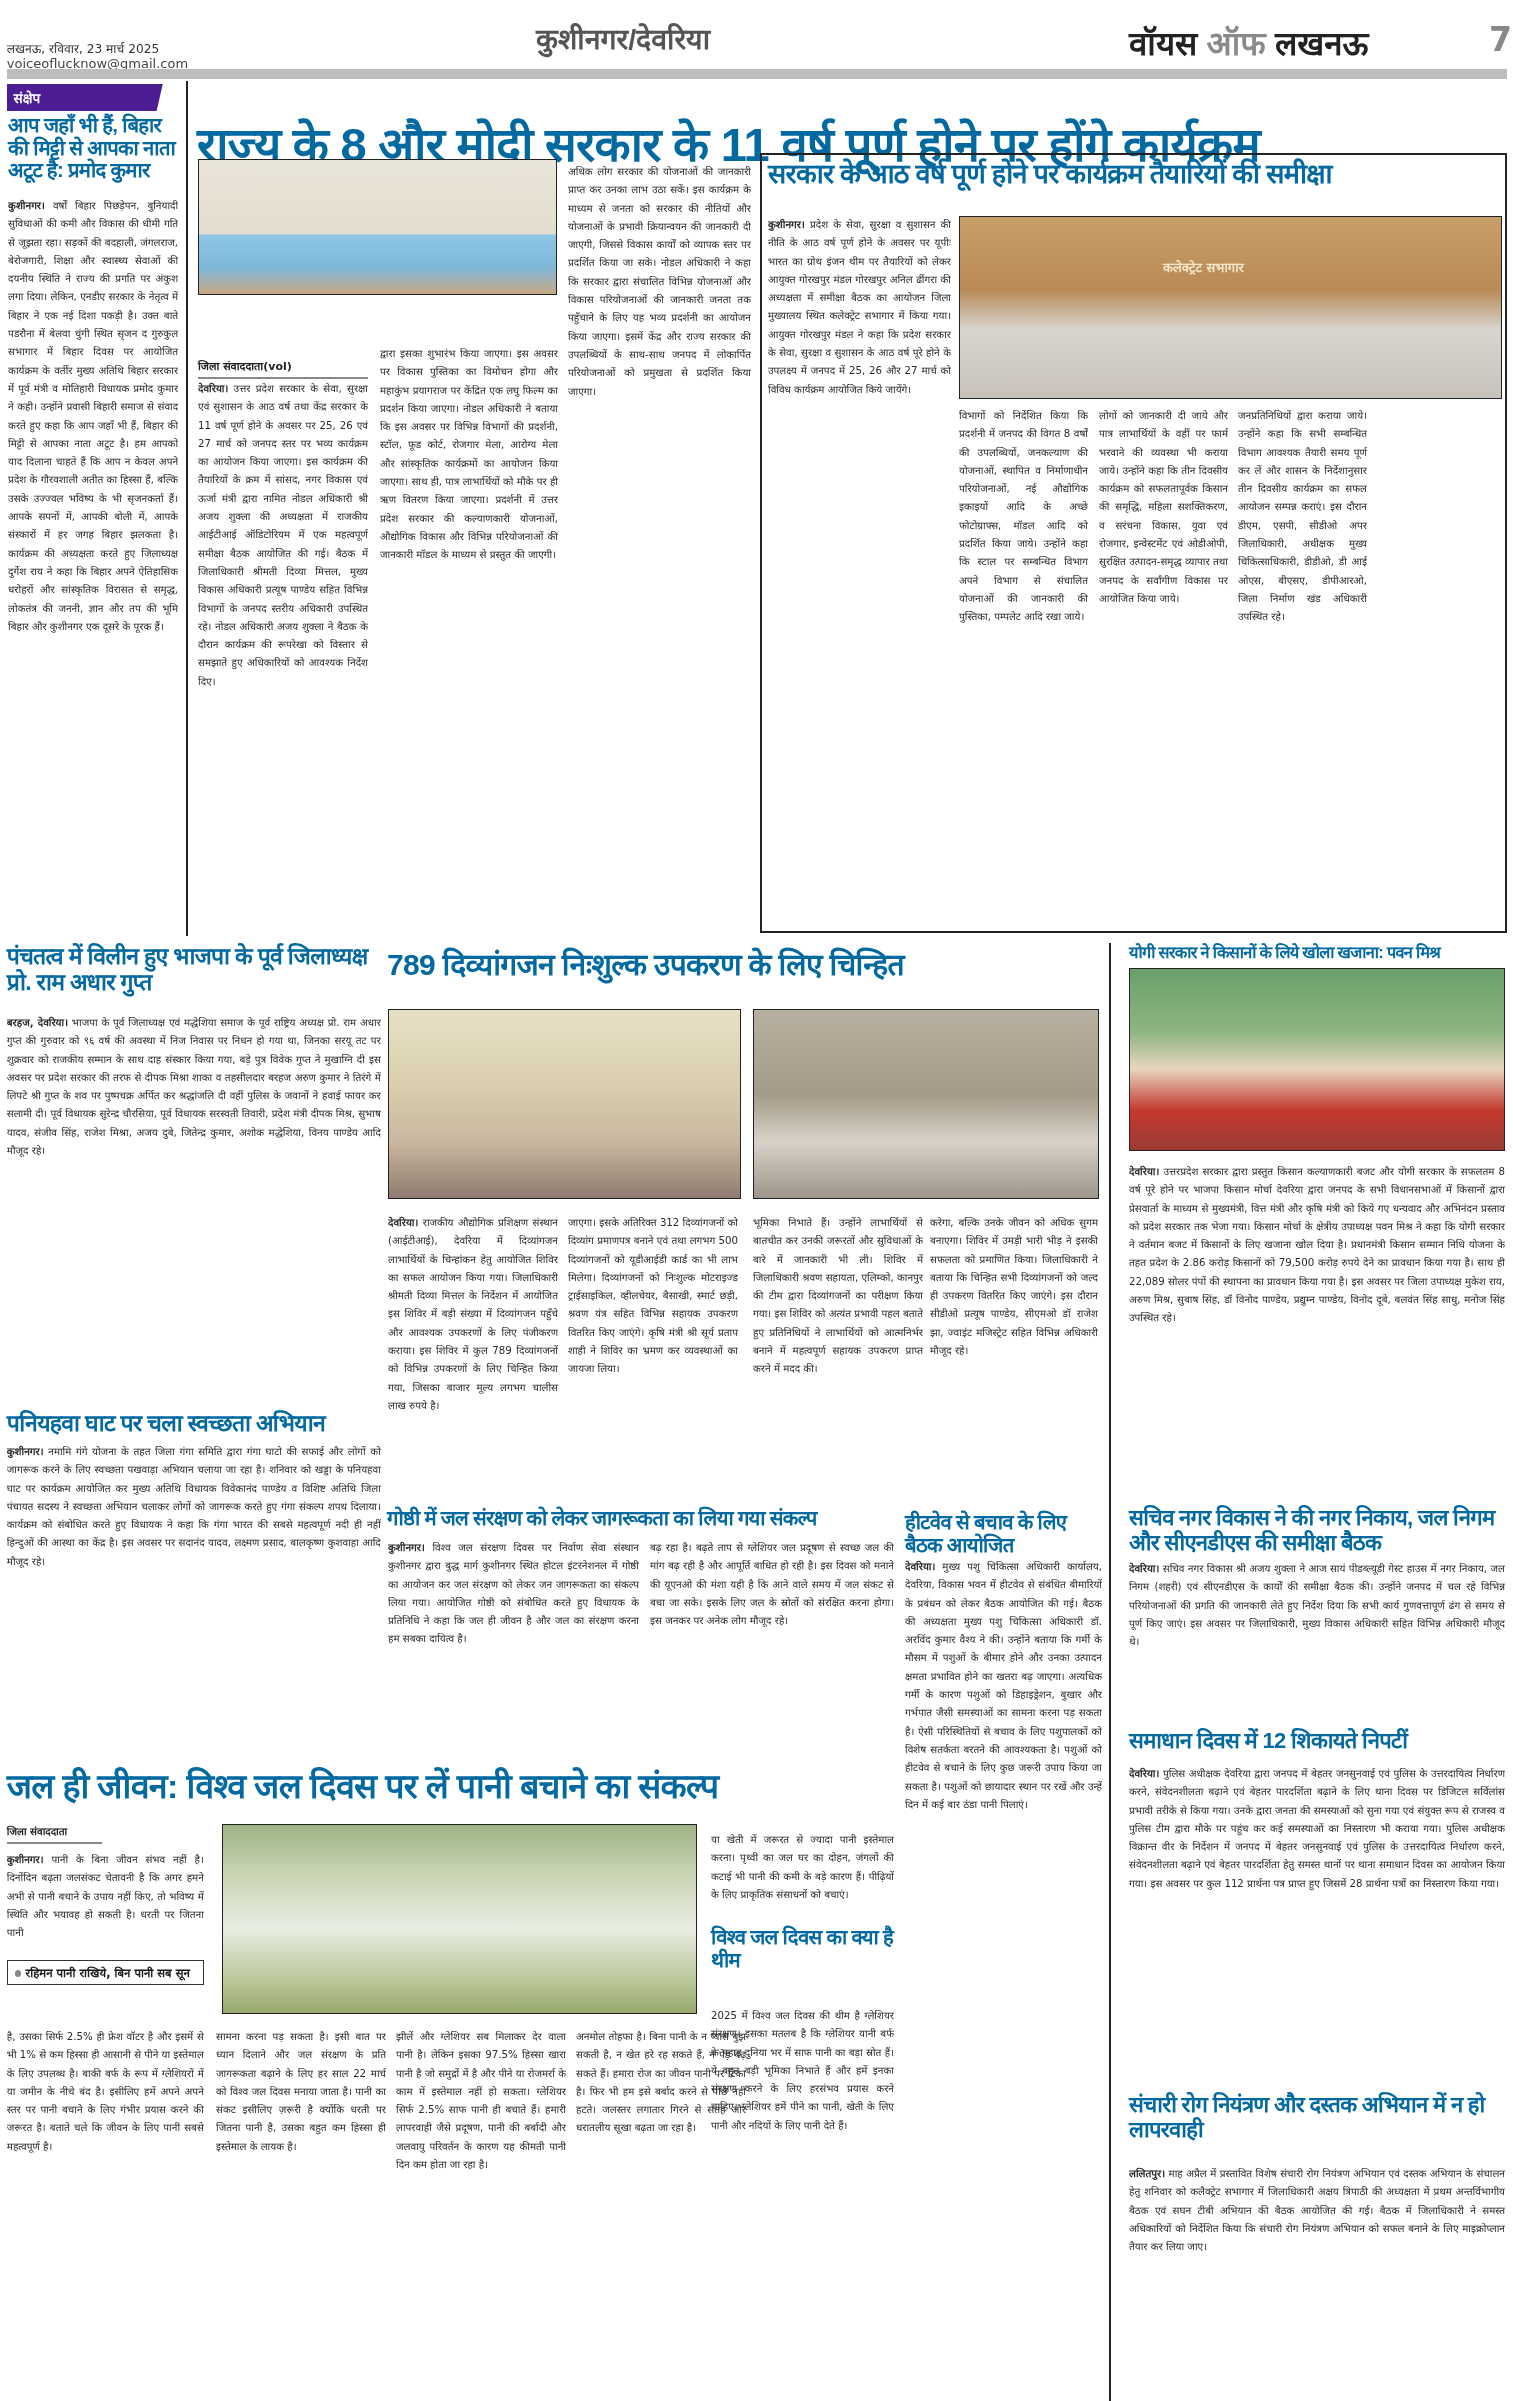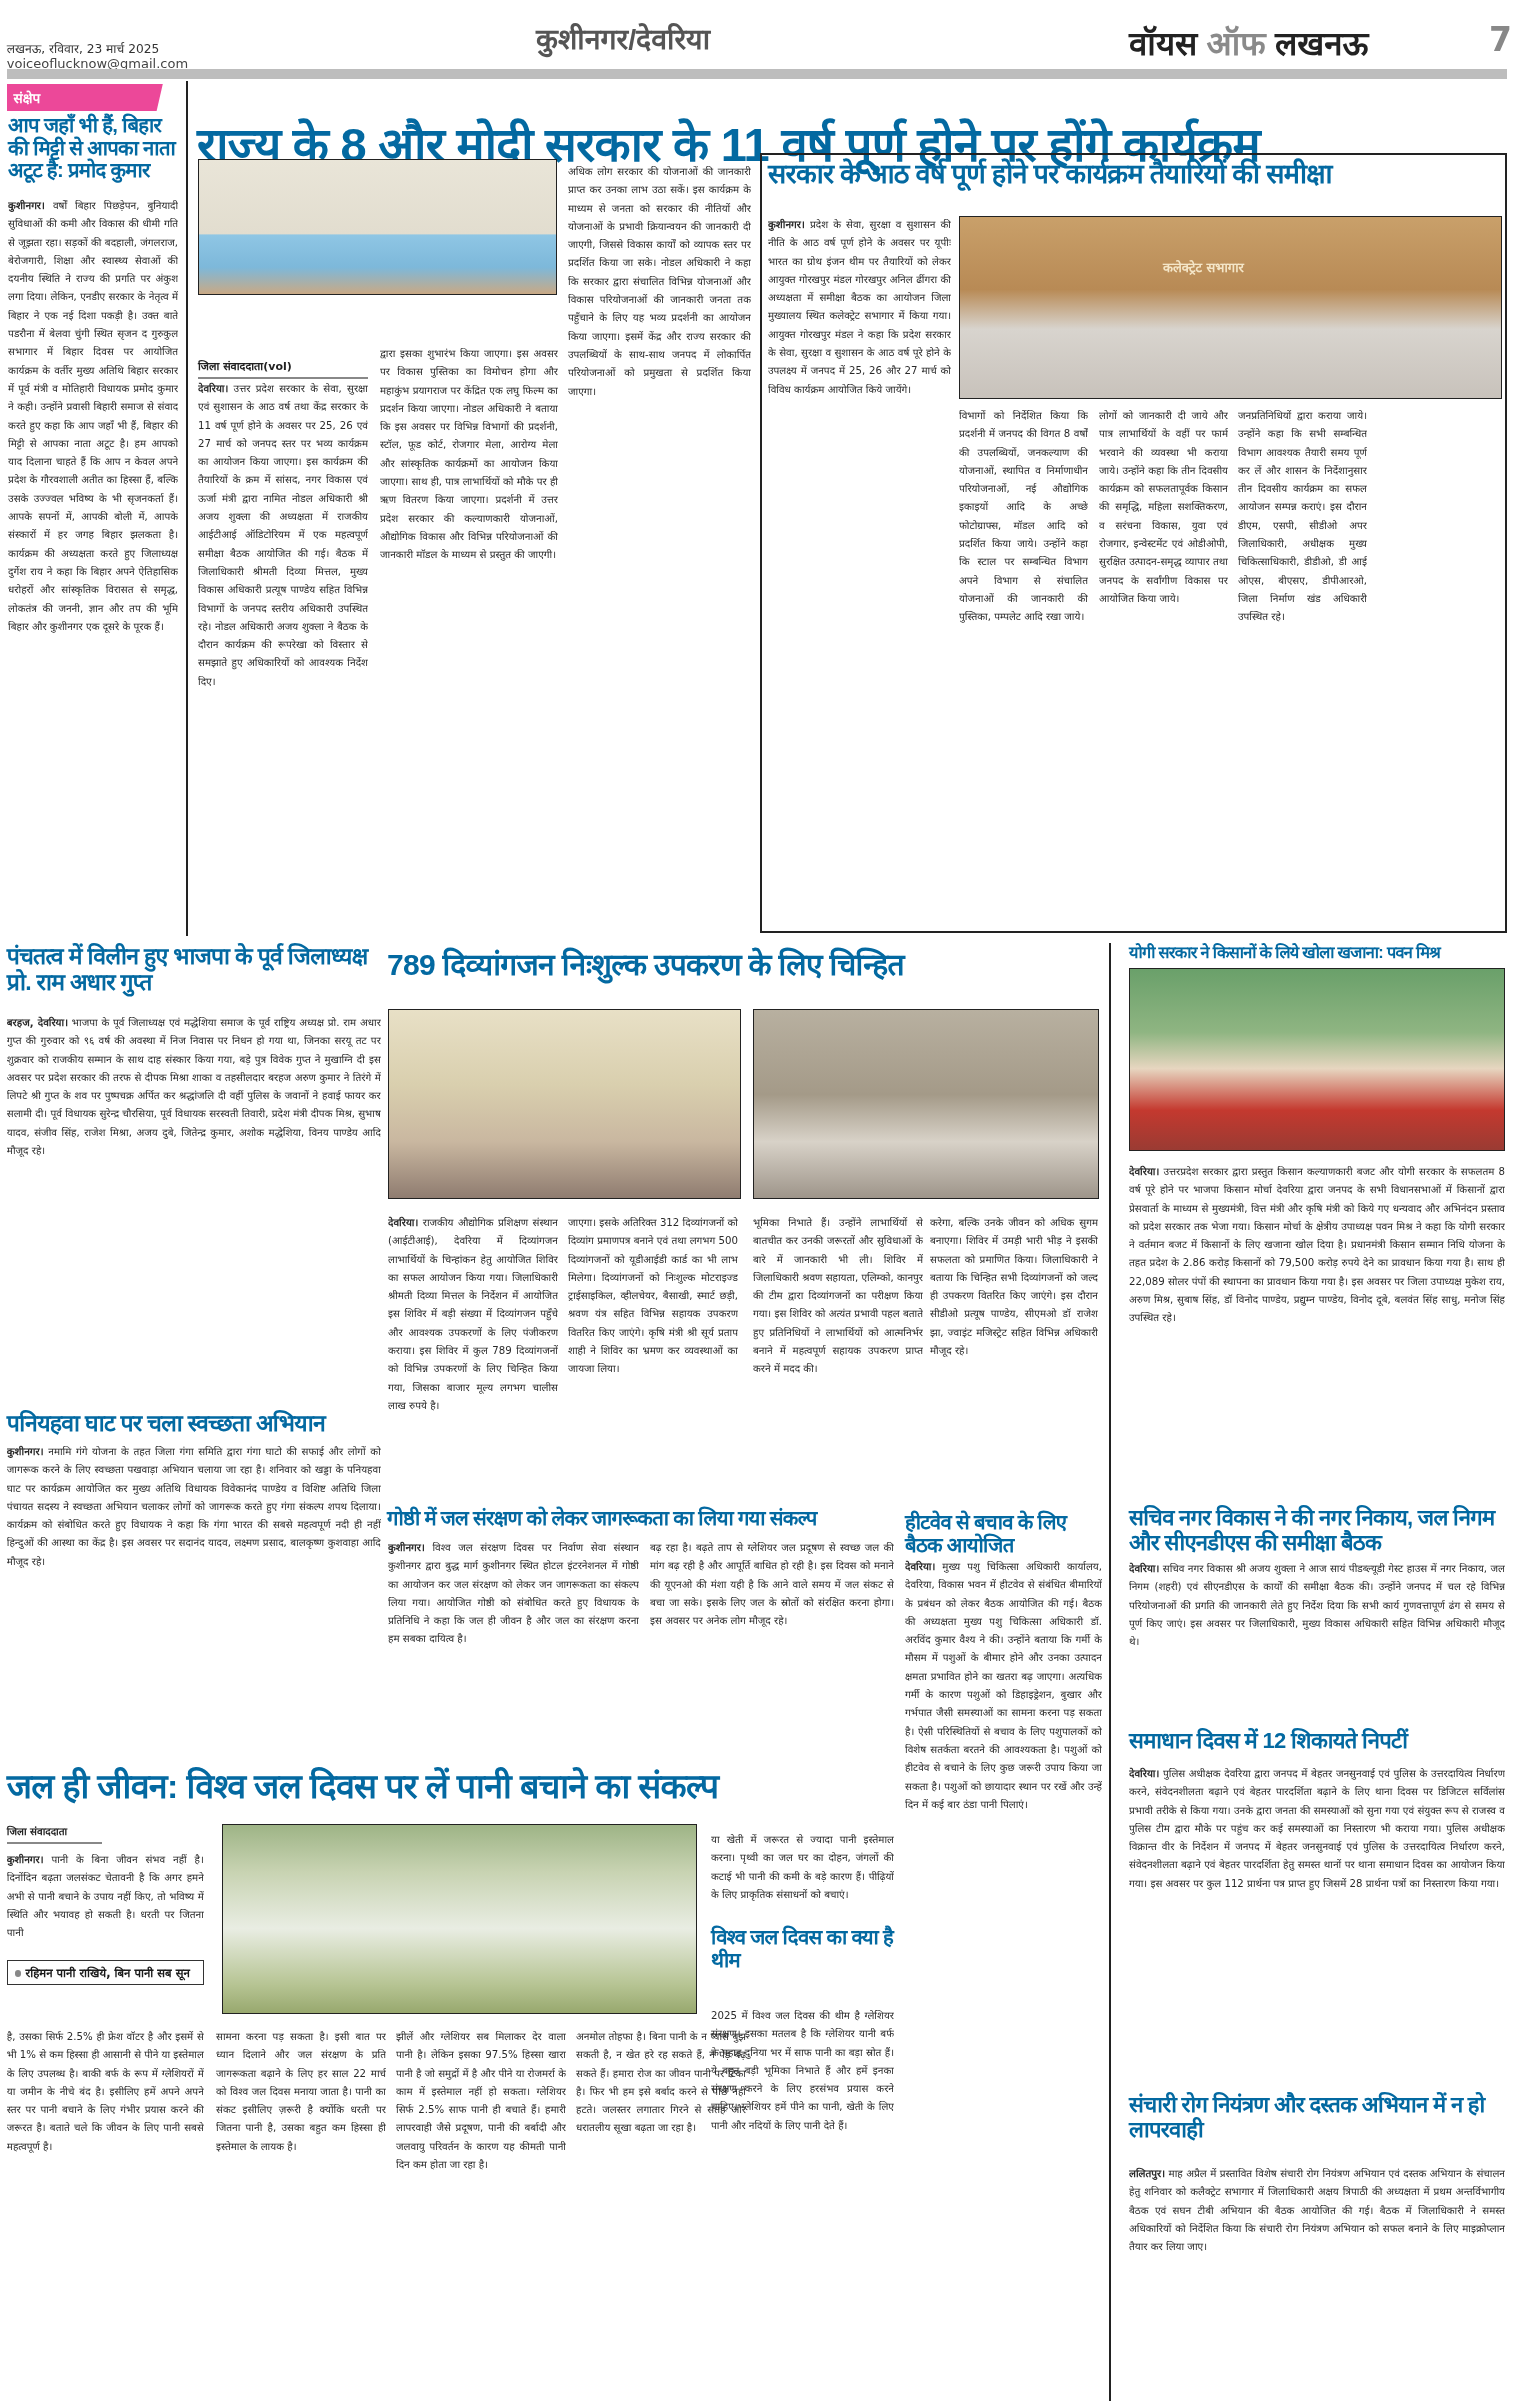--- a/index.html
+++ b/index.html
@@ -16,21 +16,21 @@
 
   
   .mast-date { font-size: 12.2px; color: #333; }
   .mast-email { font-size: 13px; color: #444; }
   .mast-section { font-size: 28.5px; font-weight: bold; color: #555; font-family: "Liberation Sans", sans-serif; }
   .mast-brand { font-size: 33px; font-weight: bold; font-family: "Liberation Sans", sans-serif; color: #222; }
   .mast-brand .mid { color: #8a8a8a; }
   .mast-page { font-size: 33px; font-weight: bold; color: #888; }
   .mast-bar { background: #bdbdbd; height: 9.5px; }
 
-  .sankshep { background: #ec4899; color: #fff; font-size: 13.6px; font-weight: bold; padding: 4.1px 6.8px; clip-path: polygon(0 0, 100% 0, 96% 100%, 0 100%); }
+  .sankshep { background: #4c1d95; color: #fff; font-size: 13.6px; font-weight: bold; padding: 4.1px 6.8px; clip-path: polygon(0 0, 100% 0, 96% 100%, 0 100%); }
 
   .caption { font-size: 11px; font-weight: bold; color: #222; border-bottom: 2px solid #888; padding-bottom: 4.1px; }
 
   .quote-box { border: 1.4px solid #333; padding: 4.1px 6.8px; font-size: 11.5px; font-weight: bold; }
   .quote-box .dot { display: inline-block; width: 6.8px; height: 6.8px; border-radius: 50%; background: #888; margin-right: 4.1px; }
 
   
   .ph-meeting { background: linear-gradient(180deg, #e9e5d8 0%, #e2ddcf 55%, #8fc6e4 56%, #7db8da 80%, #c9a985 100%); }
   .ph-collect { background: linear-gradient(180deg, #c9a06a 0%, #b88a55 40%, #d8d4ce 62%, #c8c2bb 100%); }
   .ph-crowd1 { background: linear-gradient(180deg, #e8e0c6 0%, #d9cfae 40%, #c9b7a0 70%, #8f7c70 100%); }
@@ -142,21 +142,21 @@
 <div class="abs col-text" style="left:1129px;top:2165px;width:376px;height:231px;">
   <span class="lead">ललितपुर।</span>
   <span>माह अप्रैल में प्रस्तावित विशेष संचारी रोग नियंत्रण अभियान एवं दस्तक अभियान के संचालन हेतु शनिवार को कलैक्ट्रेट सभागार में जिलाधिकारी अक्षय त्रिपाठी की अध्यक्षता में प्रथम अन्तर्विभागीय बैठक एवं सघन टीबी अभियान की बैठक आयोजित की गई। बैठक में जिलाधिकारी ने समस्त अधिकारियों को निर्देशित किया कि संचारी रोग नियंत्रण अभियान को सफल बनाने के लिए माइक्रोप्लान तैयार कर लिया जाए।</span>
 </div>
 
 <div class="abs hl" style="left:387px;top:1507px;width:515px;font-size:20.3px;white-space:nowrap;">गोष्ठी में जल संरक्षण को लेकर जागरूकता का लिया गया संकल्प</div>
 <div class="abs col-text" style="left:388px;top:1539px;width:251px;height:197px;">
   <span class="lead">कुशीनगर।</span>
   <span>विश्व जल संरक्षण दिवस पर निर्वाण सेवा संस्थान कुशीनगर द्वारा बुद्ध मार्ग कुशीनगर स्थित होटल इंटरनेशनल में गोष्ठी का आयोजन कर जल संरक्षण को लेकर जन जागरूकता का संकल्प लिया गया। आयोजित गोष्ठी को संबोधित करते हुए विधायक के प्रतिनिधि ने कहा कि जल ही जीवन है और जल का संरक्षण करना हम सबका दायित्व है।</span>
 </div>
-<div class="abs col-text" style="left:650px;top:1539px;width:244px;height:197px;">बढ़ रहा है। बढ़ते ताप से ग्लेशियर जल प्रदूषण से स्वच्छ जल की मांग बढ़ रही है और आपूर्ति बाधित हो रही है। इस दिवस को मनाने की यूएनओ की मंशा यही है कि आने वाले समय में जल संकट से बचा जा सके। इसके लिए जल के स्रोतों को संरक्षित करना होगा। इस अवसर पर अनेक लोग मौजूद रहे।</div>
+<div class="abs col-text" style="left:650px;top:1539px;width:244px;height:197px;">बढ़ रहा है। बढ़ते ताप से ग्लेशियर जल प्रदूषण से स्वच्छ जल की मांग बढ़ रही है और आपूर्ति बाधित हो रही है। इस दिवस को मनाने की यूएनओ की मंशा यही है कि आने वाले समय में जल संकट से बचा जा सके। इसके लिए जल के स्रोतों को संरक्षित करना होगा। इस जनकर पर अनेक लोग मौजूद रहे।</div>
 
 <div class="abs hl" style="left:905px;top:1511px;width:197px;font-size:20.3px;">हीटवेव से बचाव के लिए बैठक आयोजित</div>
 <div class="abs col-text" style="left:905px;top:1558px;width:197px;height:610px;">
   <span class="lead">देवरिया।</span>
   <span>मुख्य पशु चिकित्सा अधिकारी कार्यालय, देवरिया, विकास भवन में हीटवेव से संबंधित बीमारियों के प्रबंधन को लेकर बैठक आयोजित की गई। बैठक की अध्यक्षता मुख्य पशु चिकित्सा अधिकारी डॉ. अरविंद कुमार वैश्य ने की। उन्होंने बताया कि गर्मी के मौसम में पशुओं के बीमार होने और उनका उत्पादन क्षमता प्रभावित होने का खतरा बढ़ जाएगा। अत्यधिक गर्मी के कारण पशुओं को डिहाइड्रेशन, बुखार और गर्भपात जैसी समस्याओं का सामना करना पड़ सकता है। ऐसी परिस्थितियों से बचाव के लिए पशुपालकों को विशेष सतर्कता बरतने की आवश्यकता है। पशुओं को हीटवेव से बचाने के लिए कुछ जरूरी उपाय किया जा सकता है। पशुओं को छायादार स्थान पर रखें और उन्हें दिन में कई बार ठंडा पानी पिलाएं।</span>
 </div>
 
 <div class="abs hl" style="left:6.8px;top:1767px;width:895px;font-size:34px;white-space:nowrap;">जल ही जीवन: विश्व जल दिवस पर लें पानी बचाने का संकल्प</div>
 <div class="abs caption" style="left:6.8px;top:1824px;width:95px;font-size:10.2px;">जिला संवाददाता</div>
 <div class="abs col-text" style="left:6.8px;top:1851px;width:197px;height:102px;">

